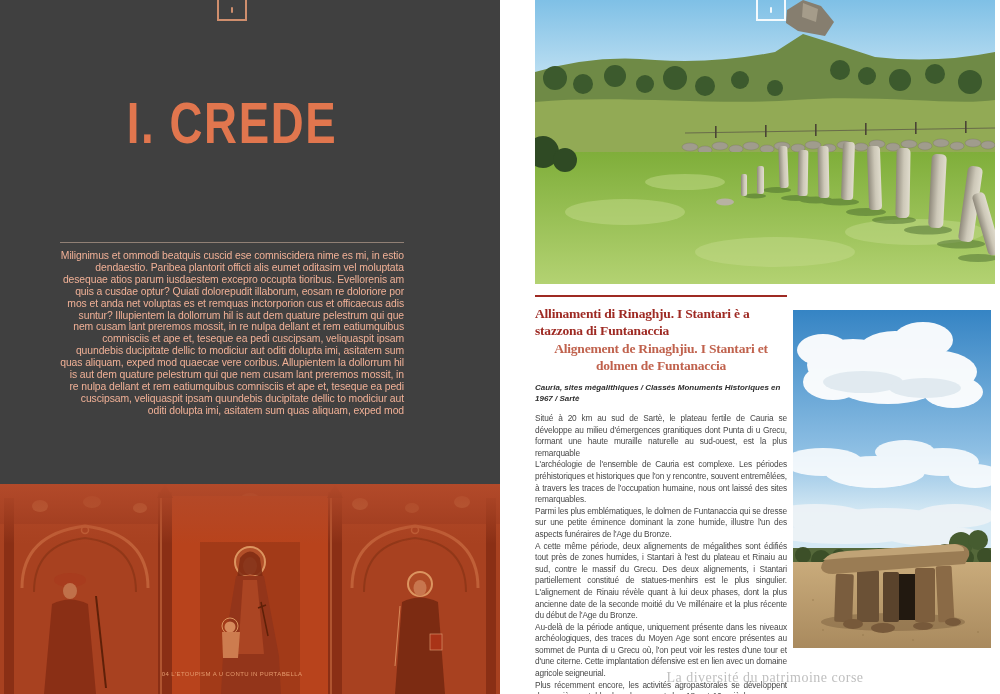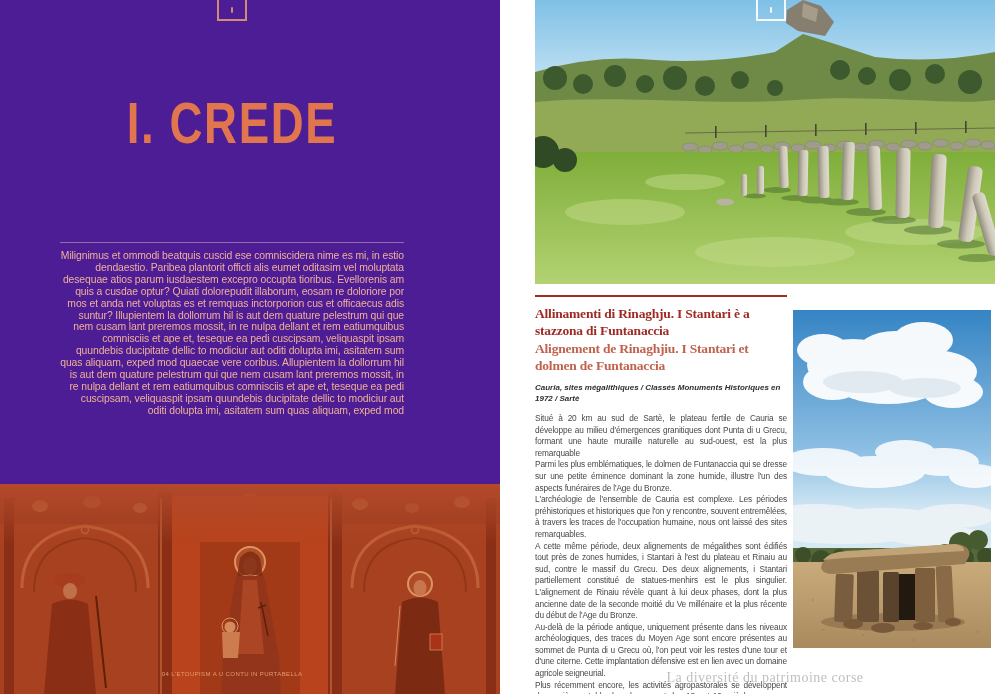--- a/index.html
+++ b/index.html
@@ -1,21 +1,21 @@
 <!DOCTYPE html>
 <html><head>
 <meta charset="utf-8">
 <style>
   html,body{margin:0;padding:0;}
   body{
     width:1000px;height:694px;position:relative;background:#ffffff;
     font-family:"Liberation Sans",sans-serif;overflow:hidden;
   }
   
-  .left-page{position:absolute;left:0;top:0;width:500px;height:694px;background:#4c1d95;overflow:hidden;}
+  .left-page{position:absolute;left:0;top:0;width:500px;height:694px;background:#404040;overflow:hidden;}
   .marker{position:absolute;top:0;display:flex;align-items:center;justify-content:center;border-style:solid;border-width:2px;border-top:none;}
   .marker-left{left:217px;width:26px;height:19px;border-color:rgba(233,156,118,.85);}
   .marker-left .marker-bar{width:2px;height:6px;background:rgba(233,156,118,.85);border-radius:1px;}
   .chapter-title{
     position:absolute;top:92px;left:32px;width:400px;text-align:center;
     color:#e1764e;font-size:57px;font-weight:700;letter-spacing:2px;white-space:nowrap;
     transform:scaleX(.8);transform-origin:center;line-height:1.1;
   }
   .divider{position:absolute;top:242px;left:60px;width:344px;height:1px;background:rgba(244,206,182,.45);}
   .chapter-intro{
@@ -33,21 +33,21 @@
   .marker-right{left:256px;width:26px;height:19px;border-color:rgba(255,255,255,.9);z-index:3;}
   .marker-right .marker-bar{width:2px;height:6px;background:rgba(255,255,255,.9);border-radius:1px;}
   .article{position:absolute;left:35px;top:295px;width:252px;}
   .rule{height:2px;background:#9e2a23;margin-bottom:8px;}
   .title-cors{
     margin:0;font-family:"Liberation Serif",serif;font-weight:700;
     font-size:13.5px;line-height:17px;letter-spacing:-.2px;color:#9e2a23;
   }
   .title-fr{
     margin:1px 0 0;font-family:"Liberation Serif",serif;font-weight:700;
-    font-size:13.5px;line-height:17px;letter-spacing:-.2px;color:#c0624d;
+    font-size:13.5px;line-height:17px;letter-spacing:-.2px;color:#c0624d;text-align:center;
   }
   .meta{margin-top:9px;font-style:italic;font-weight:700;font-size:8px;line-height:10.5px;color:#2e2e2e;}
   .body-col{
     position:absolute;left:35px;top:413px;width:252px;
     font-size:8.3px;line-height:11.6px;letter-spacing:-.15px;color:#484848;text-align:justify;
   }
   .body-col p{margin:0;}
   .dolmen-photo{position:absolute;left:293px;top:310px;width:198px;height:338px;display:block;}
   .right-footer{
     position:absolute;left:35px;top:670px;width:460px;text-align:center;
@@ -253,27 +253,27 @@
   </svg>
 
   <div class="marker marker-right">
     <span class="marker-bar"></span>
   </div>
 
   <div class="article">
     <div class="rule"></div>
     <h1 class="title-cors">Allinamenti di Rinaghju. I Stantari è a stazzona di Funtanaccia</h1>
     <h2 class="title-fr">Alignement de Rinaghjiu. I Stantari et dolmen de Funtanaccia</h2>
-    <div class="meta">Cauria, sites mégalithiques / Classés Monuments Historiques en 1972 / Sartè</div>
+    <div class="meta">Cauria, sites mégalithiques / Classés Monuments Historiques en 1967 / Sartè</div>
   </div>
 
   <div class="body-col">
       <p>Situé à 20 km au sud de Sartè, le plateau fertile de Cauria se développe au milieu d'émergences granitiques dont Punta di u Grecu, formant une haute muraille naturelle au sud-ouest, est la plus remarquable</p>
+      <p>L'archéologie de l'ensemble de Cauria est complexe. Les périodes préhistoriques et historiques que l'on y rencontre, souvent entremêlées, à travers les traces de l'occupation humaine, nous ont laissé des sites remarquables.</p>
       <p>Parmi les plus emblématiques, le dolmen de Funtanaccia qui se dresse sur une petite éminence dominant la zone humide, illustre l'un des aspects funéraires de l'Age du Bronze.</p>
-      <p>L'archéologie de l'ensemble de Cauria est complexe. Les périodes préhistoriques et historiques que l'on y rencontre, souvent entremêlées, à travers les traces de l'occupation humaine, nous ont laissé des sites remarquables.</p>
       <p>A cette même période, deux alignements de mégalithes sont édifiés tout près de zones humides, i Stantari à l'est du plateau et Rinaiu au sud, contre le massif du Grecu. Des deux alignements, i Stantari partiellement constitué de statues-menhirs est le plus singulier. L'alignement de Rinaiu révèle quant à lui deux phases, dont la plus ancienne date de la seconde moitié du Ve millénaire et la plus récente du début de l'Age du Bronze.</p>
       <p>Au-delà de la période antique, uniquement présente dans les niveaux archéologiques, des traces du Moyen Age sont encore présentes au sommet de Punta di u Grecu où, l'on peut voir les restes d'une tour et d'une citerne. Cette implantation défensive est en lien avec un domaine agricole seigneurial.</p>
       <p>Plus récemment encore, les activités agropastorales se développent de manière notable dans le courant des 18e et 19e siècles en nous laissant une partie du parcellaire toujours utilisé de nos jours.</p>
     </div>
 
   <svg class="dolmen-photo" viewBox="0 0 198 338" preserveAspectRatio="none" role="img" aria-label="Dolmen de Funtanaccia sous un grand ciel bleu nuageux">
     <defs>
       <linearGradient id="sky2" x1="0" y1="0" x2="0" y2="1">
         <stop offset="0" stop-color="#3584c4"></stop>
           <stop offset=".55" stop-color="#8fc0e4"></stop>

